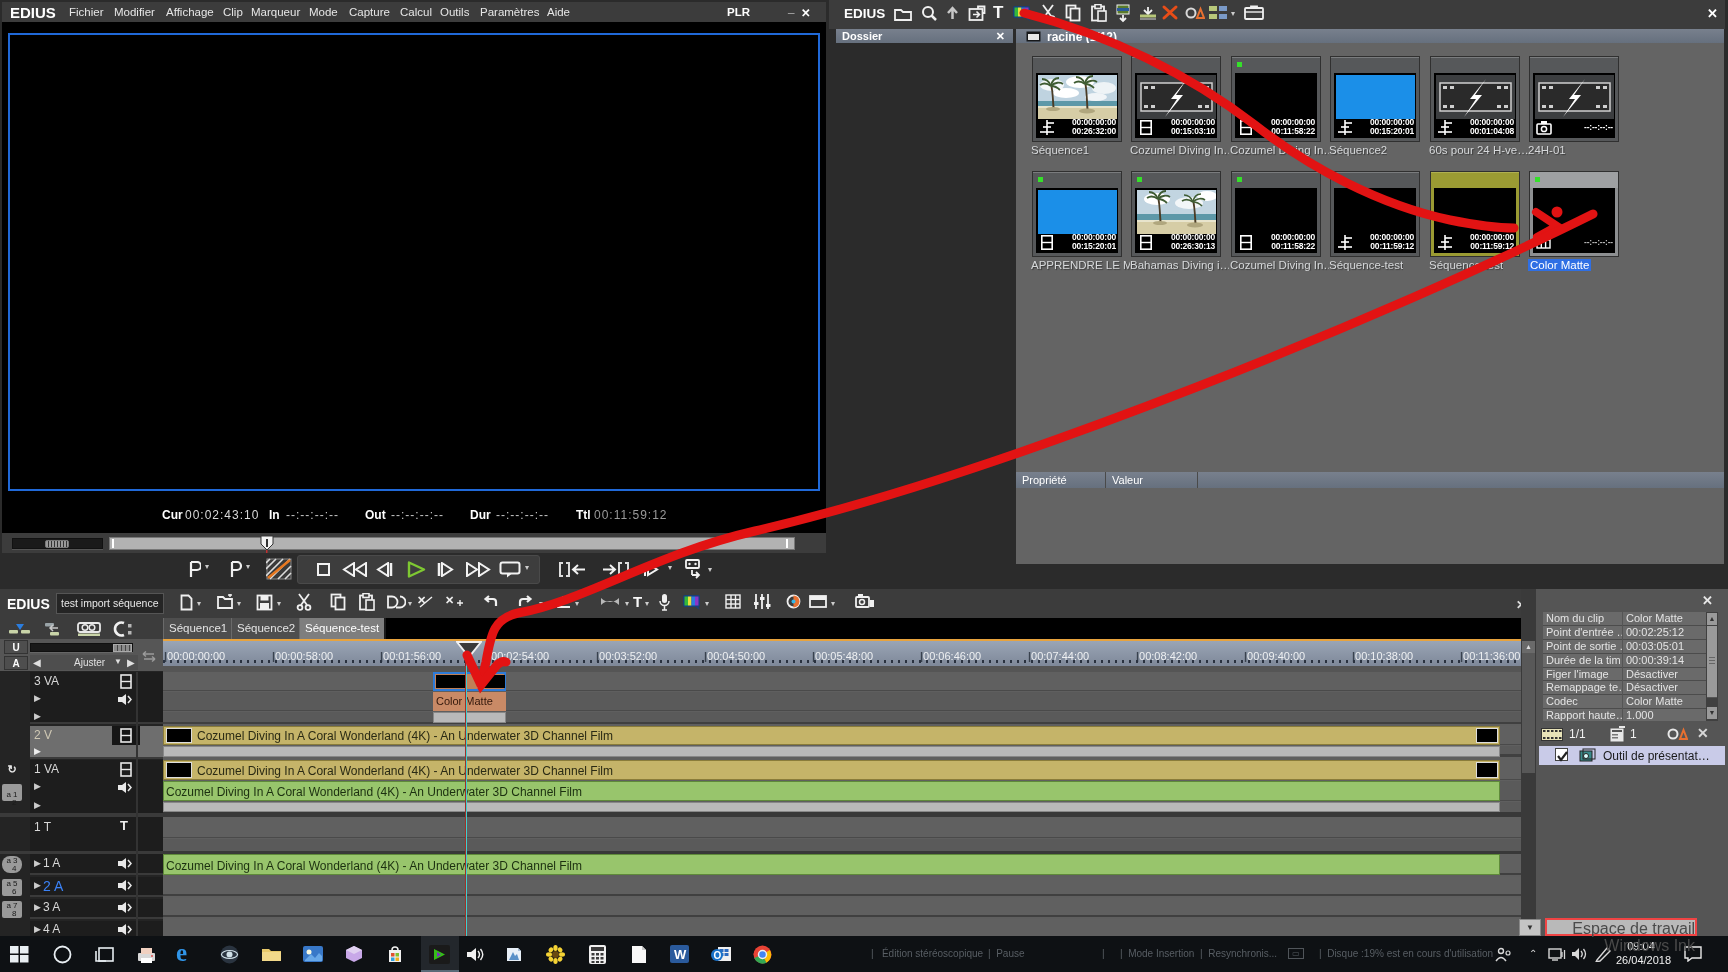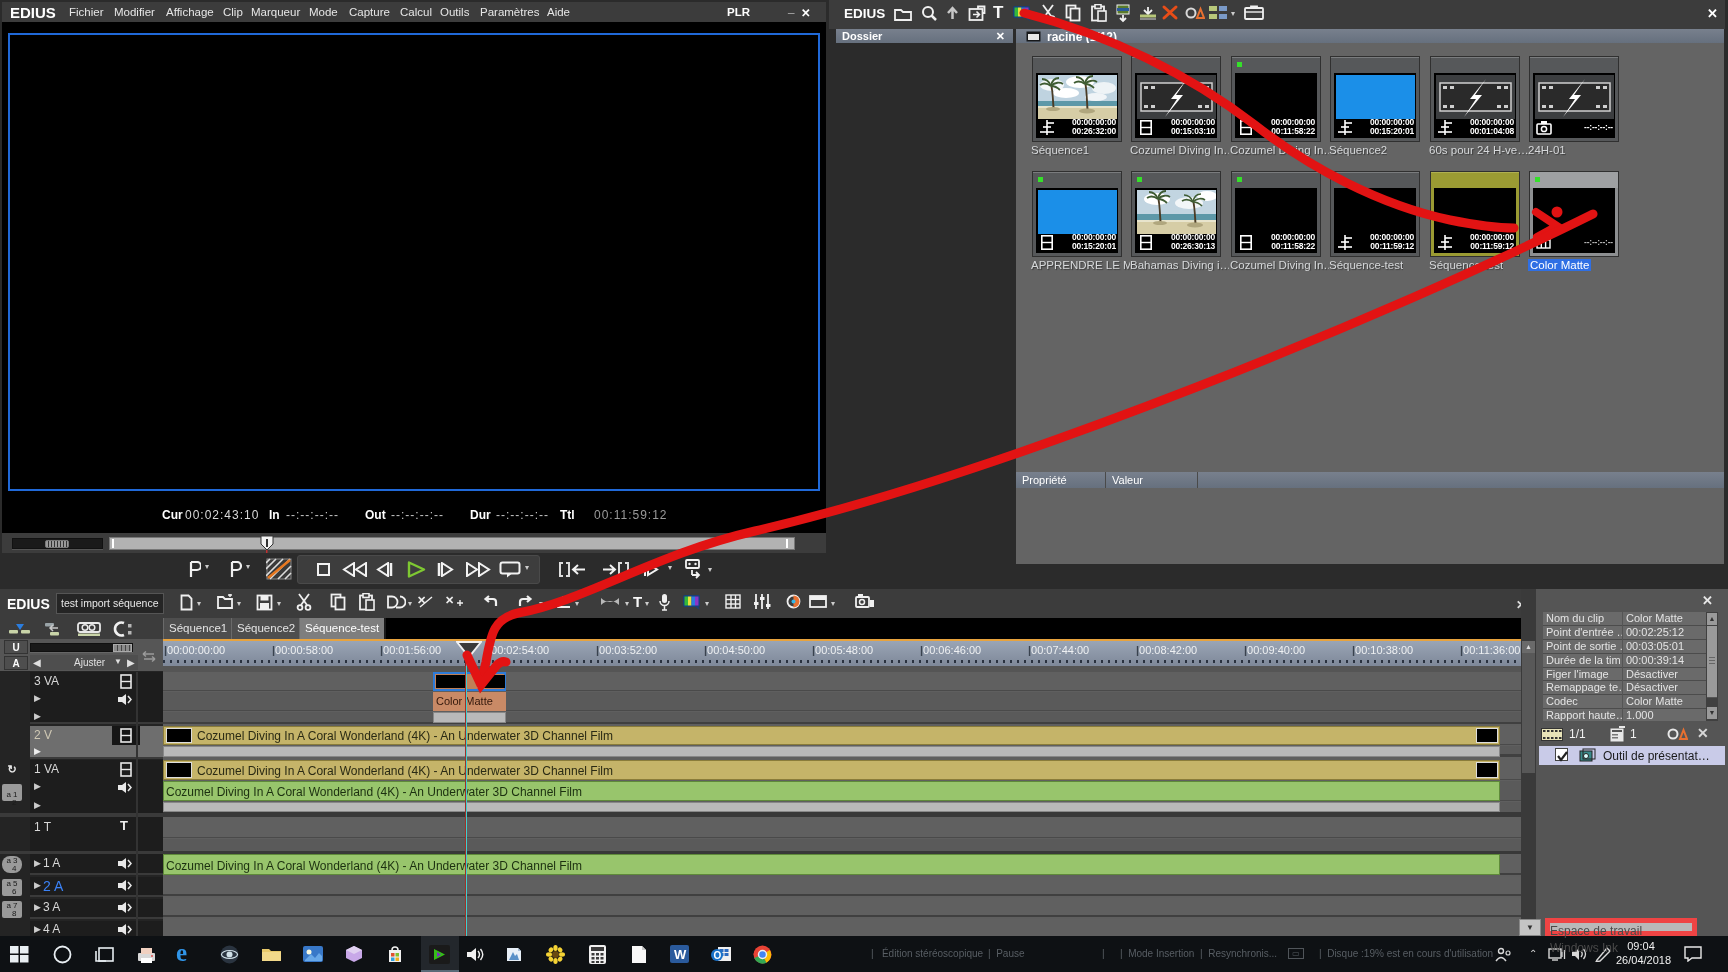--- a/index.html
+++ b/index.html
@@ -59,21 +59,21 @@
   #tl-header .logo { position:absolute; left:7px; top:7px; font-weight:bold; font-size:14px; color:#fff; letter-spacing:0px;}
   #tl-seqbox { position:absolute; left:56px; top:4px; width:108px; height:21px; background:#252525;
      border:1px solid #555; color:#e8e8e8; font-size:10.5px; line-height:19px; padding-left:4px; white-space:nowrap; overflow:hidden;}
   #tl-tabrow { left:0; top:29px; width:1536px; height:21px; background:#000; }
   #tl-tabrow .lefticons { position:absolute; left:0; top:0; width:163px; height:21px; background:#3c3c3c; }
   #tl-tabrow .tab { position:absolute; top:0px; height:21px; line-height:20px; padding:0 5px;
       font-size:11.5px; background:#4e4e4e; color:#e4e4e4; border-left:1px solid #6a6a6a; border-right:2px solid #1a1a1a;}
   #tl-tabrow .tab.active { background:#7e7e7e; color:#fff; }
   #tl-ruler { left:163px; top:50px; width:1358px; height:27px;
      background:linear-gradient(#9aa5b5,#7e8899); border-top:2px solid #e8a33d; color:#eef0f2; font-size:11px;}
-  #tl-ruler .tick { position:absolute; top:3px; } #tl-ruler .tick i { font-style:normal; color:#39424e; font-weight:bold; }
+  #tl-ruler .tick { position:absolute; top:9px; } #tl-ruler .tick i { font-style:normal; color:#39424e; font-weight:bold; }
   #tl-leftpanel { left:0; top:50px; width:163px; height:297px; background:#1e1e1e; }
   #tl-tracks { left:163px; top:77px; width:1358px; height:270px; background:#5f5f5f; }
   #tl-scrollcol { left:1521px; top:0px; width:15px; height:347px; background:#3a3a3a; }
 
   
   #infow { left:1536px; top:589px; width:192px; height:347px; background:#555; }
 
   
   #taskbar { left:0; top:936px; width:1728px; height:36px; background:#0e1114; }
 
@@ -110,21 +110,21 @@
     <div id="pvw-black" class="abs">
       <div id="pvw-bluerect" class="abs"></div>
       <span class="tcrow" style="left:160px"><b>Cur</b></span>
       <span class="tcrow tcv" style="left:183px">00:02:43:10</span>
       <span class="tcrow" style="left:267px"><b>In</b></span>
       <span class="tcrow tcg" style="left:284px">--:--:--:--</span>
       <span class="tcrow" style="left:363px"><b>Out</b></span>
       <span class="tcrow tcg" style="left:389px">--:--:--:--</span>
       <span class="tcrow" style="left:468px"><b>Dur</b></span>
       <span class="tcrow tcg" style="left:494px">--:--:--:--</span>
-      <span class="tcrow" style="left:558px"><b>Ttl</b></span>
+      <span class="tcrow" style="left:574px"><b>Ttl</b></span>
       <span class="tcrow tct" style="left:592px">00:11:59:12</span>
     </div>
     <div id="pvw-scrub" class="abs">
       <div class="abs" style="left:10px;top:5px;width:91px;height:11px;background:#1a1a1a;border:1px solid #111;box-shadow:0 1px 0 #555;">
         <div class="abs" style="left:32px;top:1px;width:24px;height:8px;background:#9a9a9a;border-radius:2px;
              background-image:repeating-linear-gradient(90deg,#9a9a9a 0 2px,#333 2px 3px);border:1px solid #777"></div>
       </div>
       <div class="abs" style="left:107px;top:4px;width:686px;height:13px;background:#b2b2b2;border:1px solid #777;">
         <div class="abs" style="left:2px;top:1px;width:2px;height:9px;background:#fff"></div>
         <div class="abs" style="left:676px;top:1px;width:2px;height:9px;background:#fff"></div>
@@ -1166,21 +1166,21 @@
     <svg class="abs" style="left:1595px;top:10px" width="17" height="16">
         <path d="M2 14 L12 2 L15 5 L5 15 L1 16 Z" fill="none" stroke="#d8d8d8" stroke-width="1.4"></path>
       </svg>
     <div class="abs" style="left:1616px;top:3px;width:50px;height:30px;color:#f0f0f0;font-size:11px;text-align:center;line-height:14px">09:04<br>26/04/2018</div>
     <svg class="abs" style="left:1684px;top:10px" width="18" height="16">
         <path d="M1 1 h16 v11 h-9 l-4 3 v-3 h-3 z" fill="none" stroke="#e8e8e8" stroke-width="1.4"></path>
       </svg>
   </div>
 
   <div class="abs" style="left:1519px;top:919px;width:22px;height:17px;background:#c4c4c4;border:1px solid #888;color:#333;font-size:8px;text-align:center;line-height:16px">▼</div>
-  <div class="abs" style="left:1545px;top:918px;width:152px;height:18px;background:#b9b9b9;border:5px solid #ef4444;color:#4a4a4a;font-size:12px;line-height:17px;text-align:left">Espace de travail Windows Ink</div>
+  <div class="abs" style="left:1545px;top:918px;width:152px;height:18px;background:#b9b9b9;border:2px solid #ef4444;color:#4a4a4a;font-size:16px;line-height:17px;text-align:right">Espace de travail Windows Ink</div>
 
   <svg class="ov" width="1728" height="972" viewBox="0 0 1728 972">
     <g fill="none" stroke="#e21313" stroke-width="9" stroke-linecap="round">
       <path d="M 1024 13 C 1110 35 1190 75 1255 125 C 1310 168 1380 205 1450 220 C 1480 226 1500 228 1514 228"></path>
       <path d="M 1536 212 L 1557 226 L 1537 237" stroke-width="8"></path>
       <path d="M 1593 214 C 1390 315 1010 472 755 531 C 655 554 585 601 518 613 C 495 618 491 632 486 662 L 483 674"></path>
       <path d="M 467 655 L 481 685 L 497 665 C 500 662 503 661 506 662" stroke-width="9"></path>
     </g>
     <circle cx="1557" cy="212" r="5.5" fill="#e21313"></circle>
   </svg>

